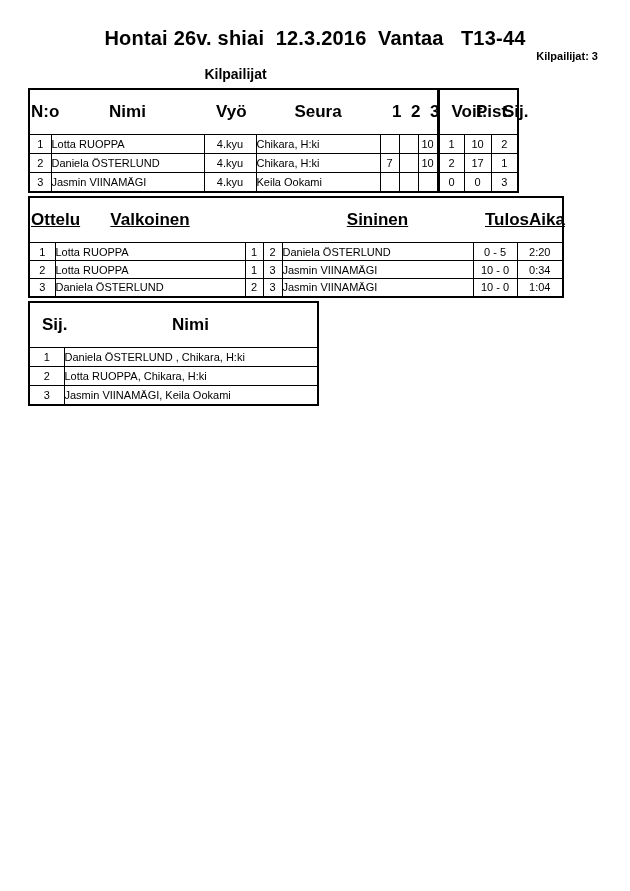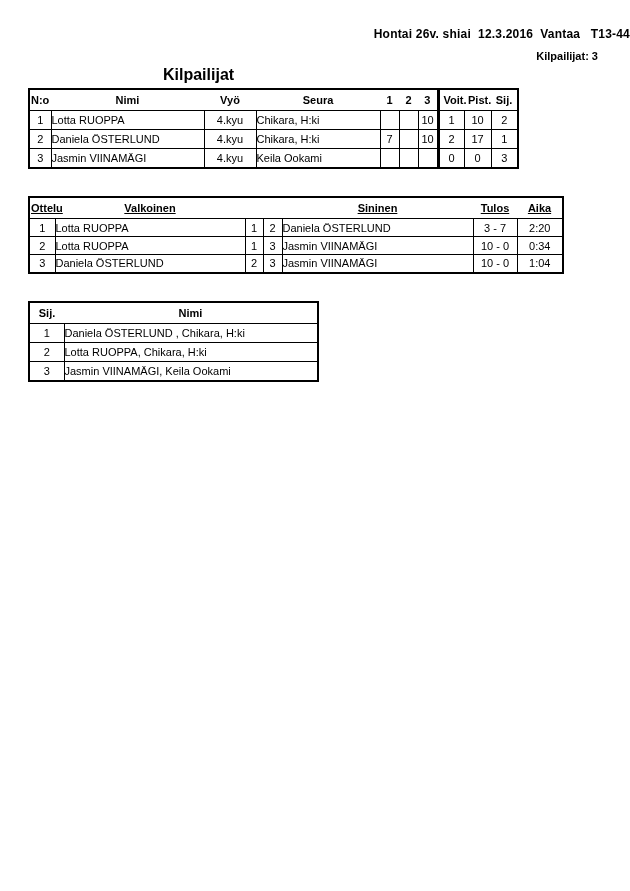--- a/index.html
+++ b/index.html
@@ -14,61 +14,62 @@
     width: 630px;
     height: 891px;
     background: var(--page-bg);
     color: var(--text-color);
     font-family: "Liberation Sans", "DejaVu Sans", sans-serif;
     overflow: hidden;
   }
   .doc-title {
     position: absolute;
     top: 27px; left: 0; width: 630px;
-    text-align: right;
-    font-size: 12px;
+    text-align: center;
+    font-size: 20px;
     font-weight: bold;
     white-space: pre;
     letter-spacing: 0.2px;
   }
   .participants-count {
     position: absolute;
     top: 50px; right: 32px;
     font-size: 11px;
     font-weight: bold;
   }
   .section-title {
     position: absolute;
-    font-size: 16px;
-    font-weight: bold;
+    font-size: 14px;
+    font-weight: bold;
+    text-align: center;
   }
   #sec-competitors { top: 66px;  left: 163px; width: 145px; }
   #sec-matches     { top: 178px; left: 228px; width: 150px; }
   #sec-results     { top: 284px; left: 100px; width: 145px; }
 
   table.tbl {
     position: absolute;
     border-collapse: collapse;
     table-layout: fixed;
     border: 2px solid var(--border-color);
     background: var(--page-bg);
   }
   #tbl-competitors { left: 28px; top: 88px;  width: 489px; }
   #tbl-matches     { left: 28px; top: 196px; width: 534px; }
   #tbl-results     { left: 28px; top: 301px; width: 289px; }
 
   .tbl th {
-    font-size: 11px;
+    font-size: 17px;
     font-weight: bold;
     border: 0;
     border-bottom: 1px solid var(--border-color);
     text-align: center;
     white-space: nowrap;
     overflow: visible;
-    padding: 4px;
+    padding: 12px;
   }
   .tbl td {
     font-size: 11px;
     border: 1px solid var(--border-color);
     text-align: center;
     white-space: nowrap;
     overflow: hidden;
     padding: 0;
     vertical-align: middle;
   }
@@ -180,21 +181,21 @@
         <th>Aika</th>
       </tr>
     </thead>
     <tbody>
       <tr>
         <td>1</td>
         <td class="l">Lotta RUOPPA</td>
         <td>1</td>
         <td>2</td>
         <td class="l">Daniela ÖSTERLUND</td>
-        <td>3 - 7</td>
+        <td>0 - 5</td>
         <td>2:20</td>
       </tr>
       <tr>
         <td>2</td>
         <td class="l">Lotta RUOPPA</td>
         <td>1</td>
         <td>3</td>
         <td class="l">Jasmin VIINAMÄGI</td>
         <td>10 - 0</td>
         <td>0:34</td>

